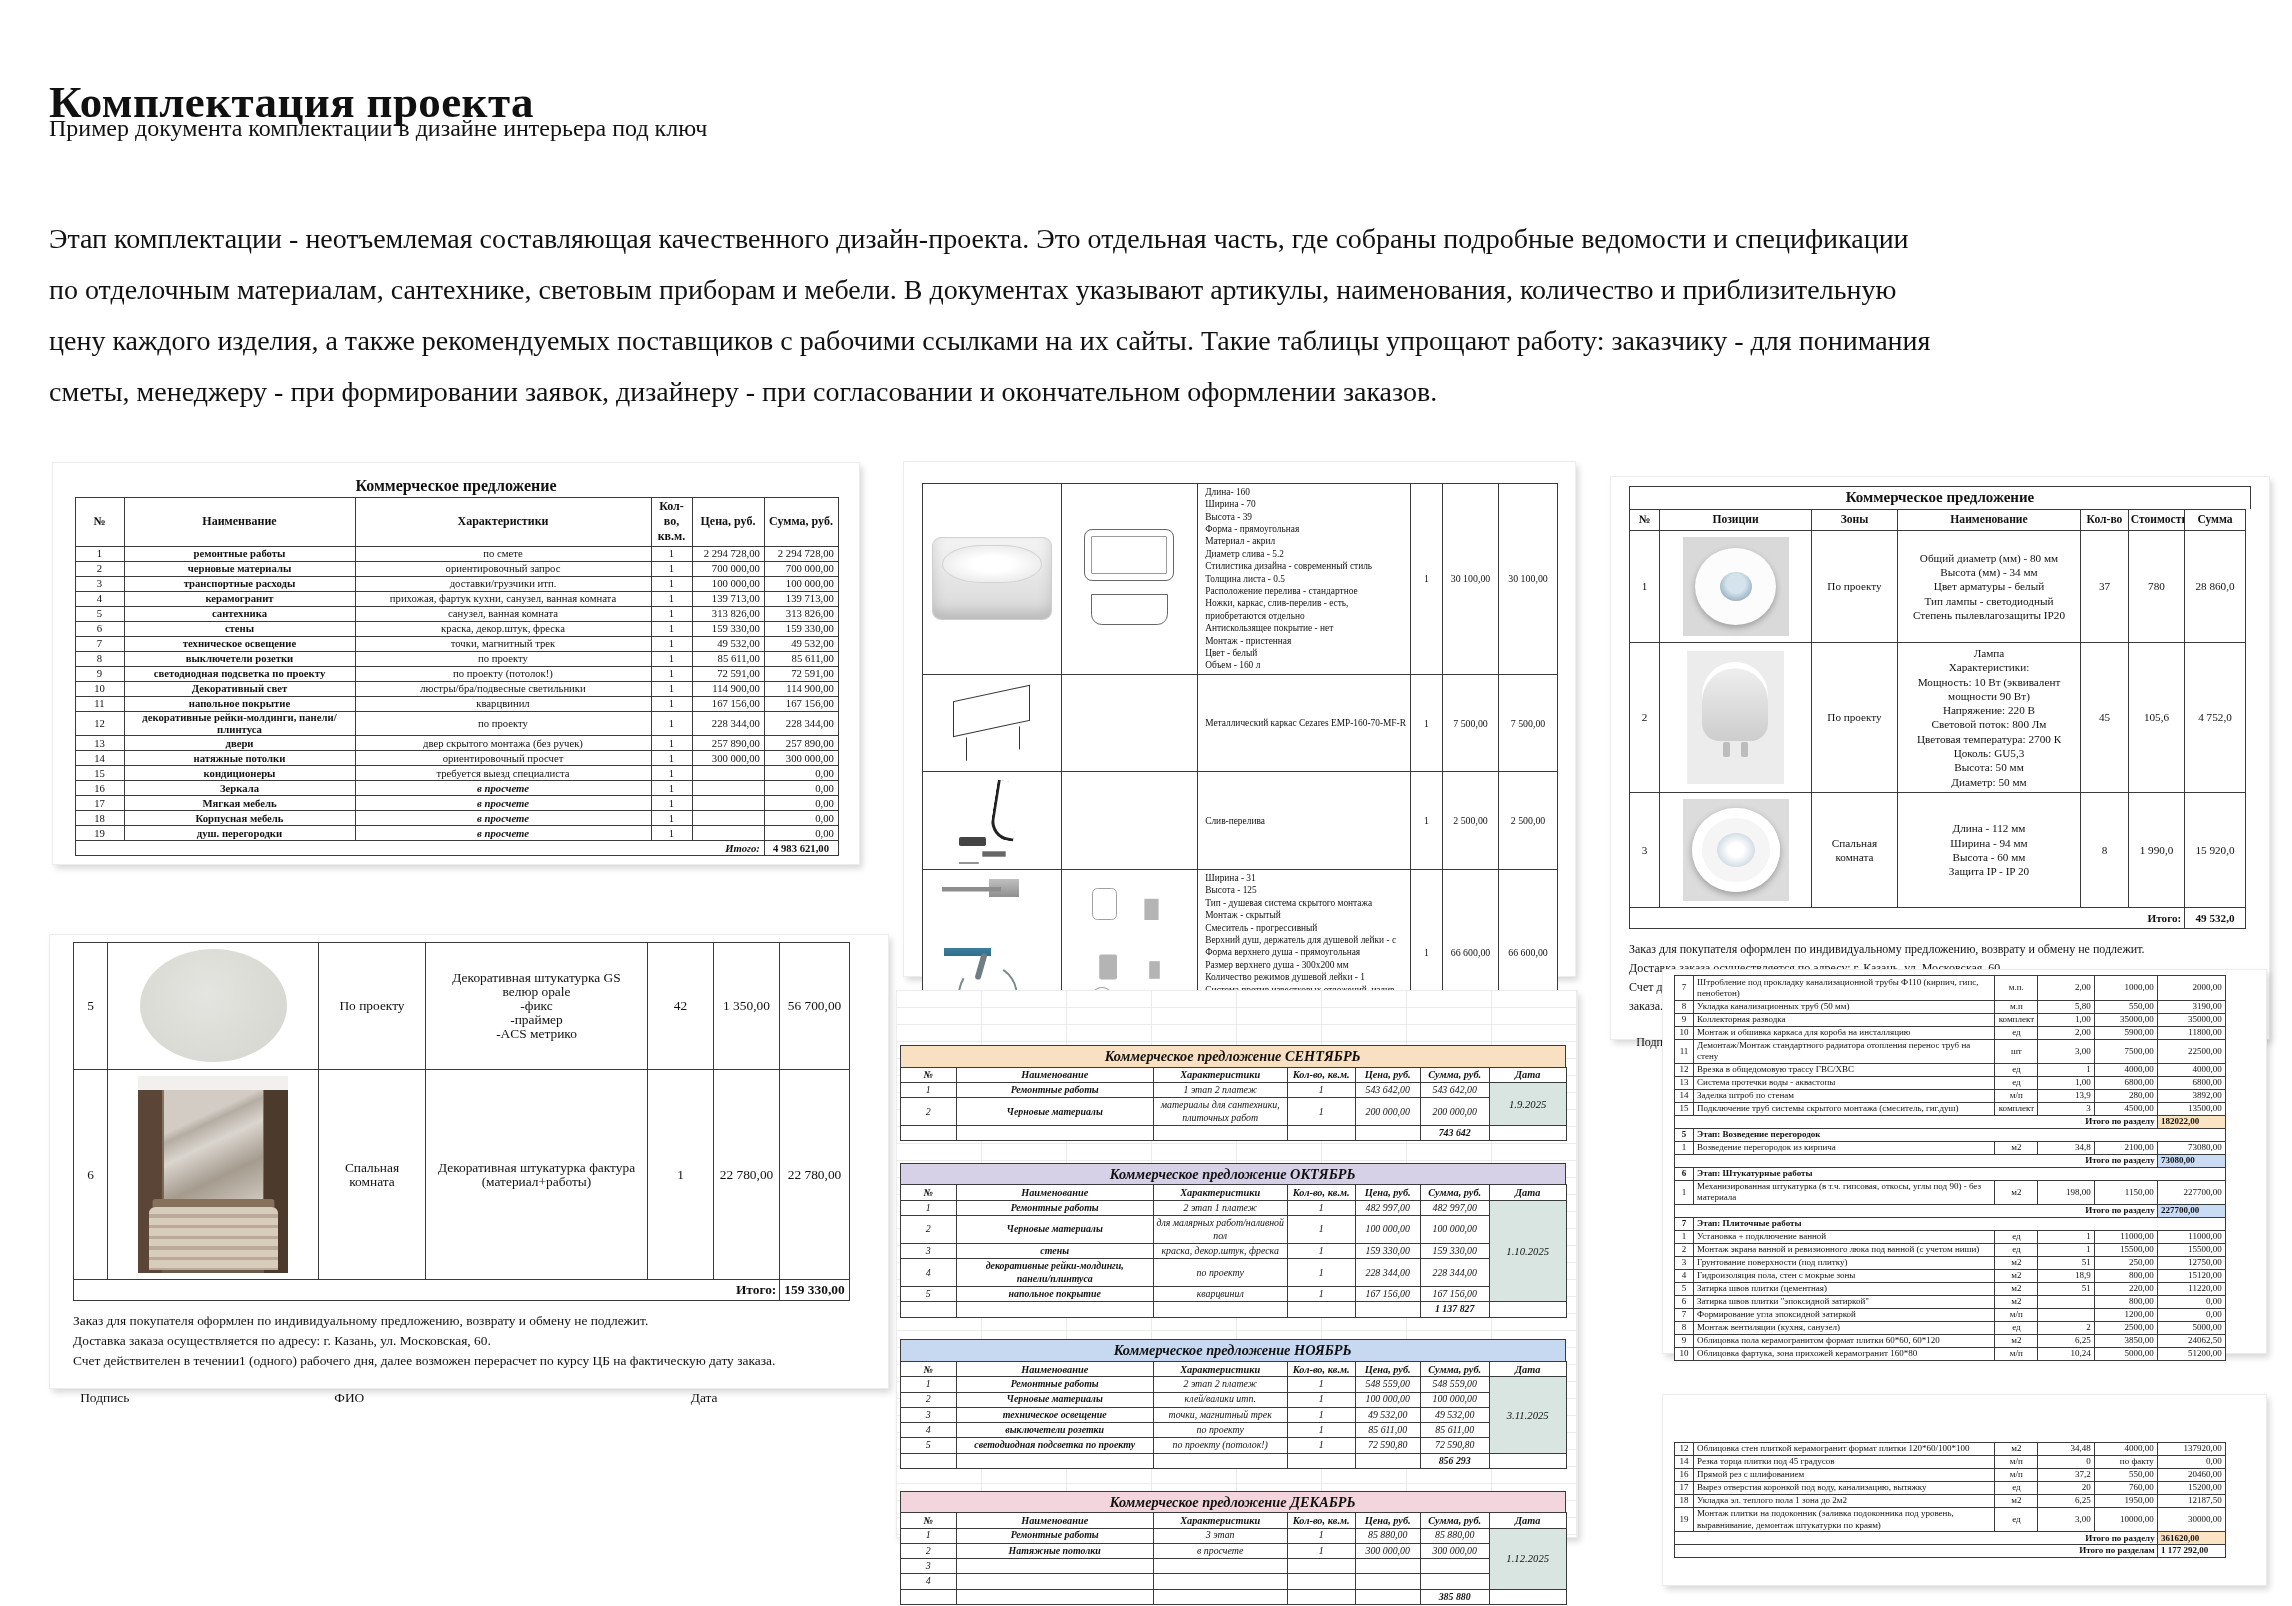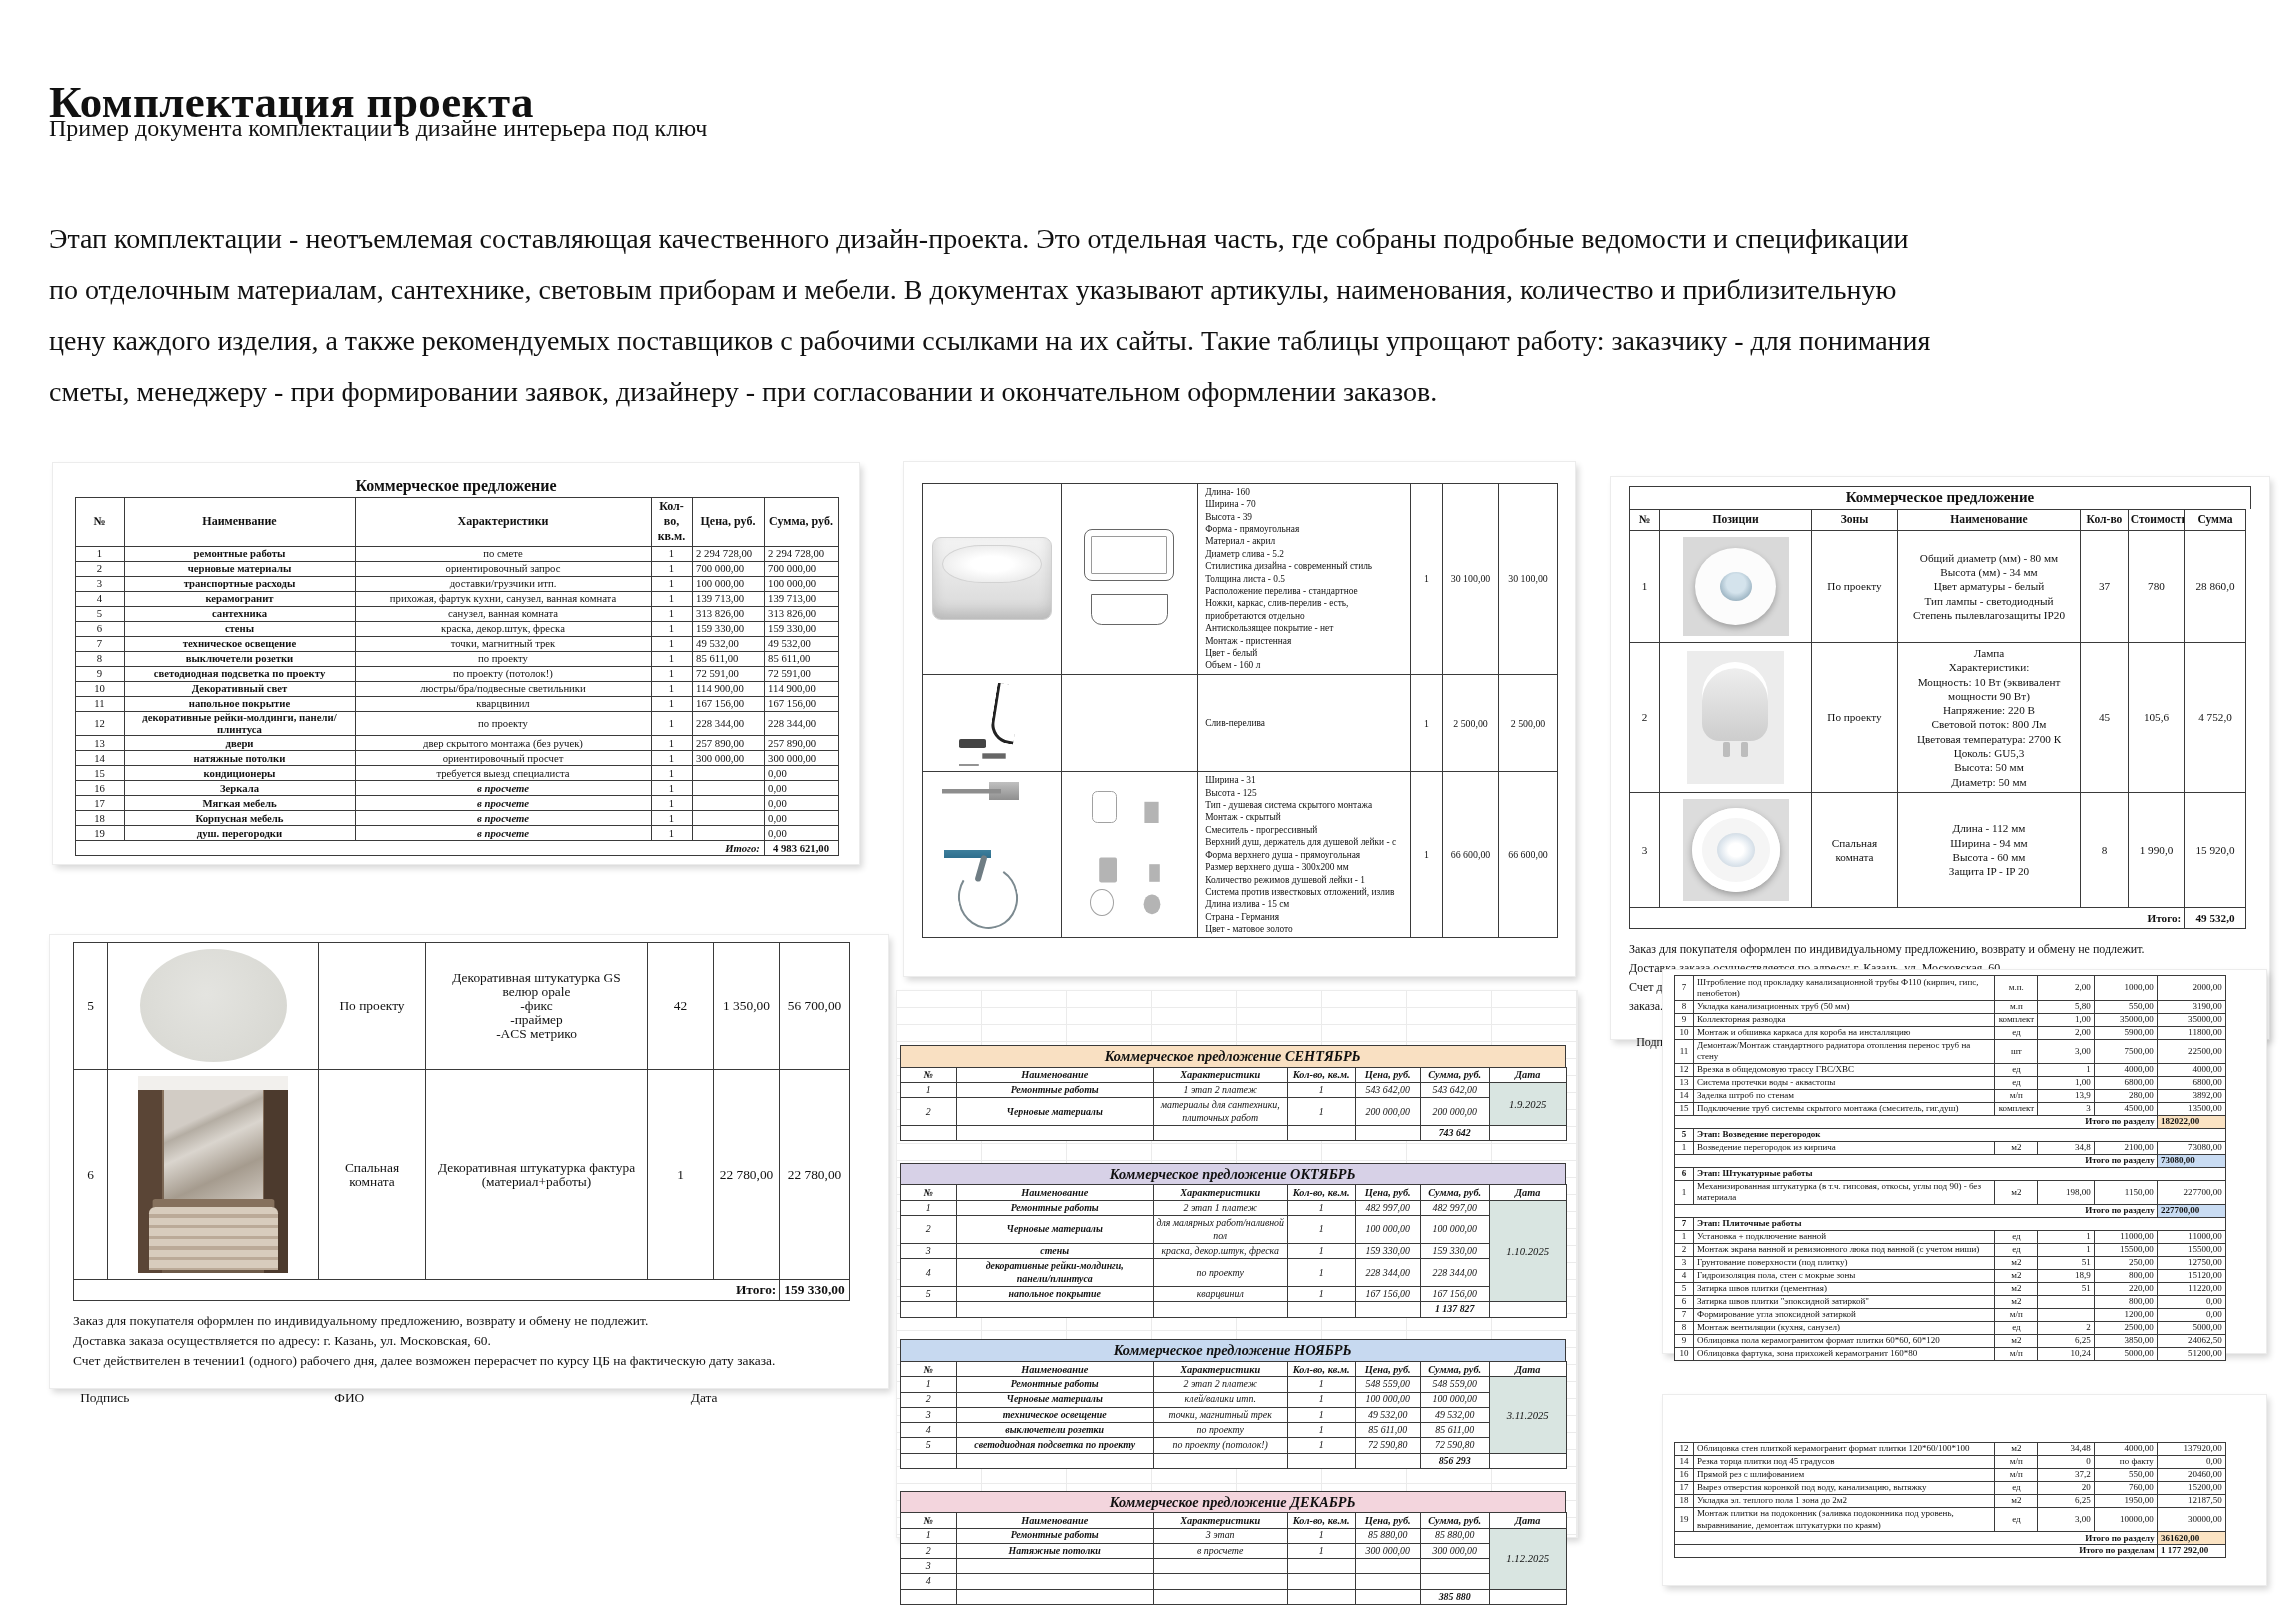--- a/index.html
+++ b/index.html
@@ -20,21 +20,21 @@
   .b{font-weight:bold;} .i{font-style:italic;} .tr{text-align:right;padding-right:5.4px;}
   .pre{white-space:pre-line;}
   .doc-title{text-align:center;font-weight:bold;}
   
   #docA{left:52px;top:462px;width:808px;height:403px;padding:10.7px 21.5px;box-sizing:border-box;}
   #docA .doc-title{font-size:16px;height:23px;line-height:23px;}
   .tA{width:763px;}
   .tA th{font-size:12px;padding:1.8px;}
   .tA td{font-size:10.7px;height:14px;padding:0 3.6px;line-height:11.6px;}
   .tA td:nth-child(2){font-weight:bold;}
-  .tA td:nth-child(5),.tA td:nth-child(6){text-align:left;margin-left:44px;}
+  .tA td:nth-child(5),.tA td:nth-child(6){text-align:right;margin-left:44px;}
   
   #docB{left:903px;top:461px;width:673px;height:516px;padding:9px 18px;box-sizing:border-box;}
   .tB{width:636px;margin-top:12px;}
   .tB td{font-size:9.9px;padding:1.8px 3.6px;}
   .tB td.chars{font-size:9.4px;line-height:1.32;text-align:left;padding-left:7.2px;}
   
   #docC{left:1610px;top:476px;width:660px;height:564px;padding:9px 18px 10.7px;box-sizing:border-box;}
   #docC .doc-title{font-size:15px;height:21.5px;line-height:21.5px;border:0.9px solid #3a3a3a;border-bottom:none;}
   .tC{width:616px;}
   .tC th{font-size:11.6px;padding:3.6px 1.8px;}
@@ -357,20 +357,30 @@
 Антискользящее покрытие - нет
 Монтаж - пристенная
 Цвет - белый
 Объем - 160 л</td>
           <td>1</td>
           <td>30 100,00</td>
           <td>30 100,00</td>
         </tr>
         <tr>
           <td>
+            <div class="ph ph-frame-drawing"></div>
+          </td>
+          <td>&nbsp;</td>
+          <td class="pre chars">Металлический каркас Cezares EMP-160-70-MF-R</td>
+          <td>1</td>
+          <td>7 500,00</td>
+          <td>7 500,00</td>
+        </tr>
+        <tr>
+          <td>
             <div class="ph ph-drain-sketch"></div>
           </td>
           <td>&nbsp;</td>
           <td class="pre chars">Слив-перелива</td>
           <td>1</td>
           <td>2 500,00</td>
           <td>2 500,00</td>
         </tr>
         <tr>
           <td>

